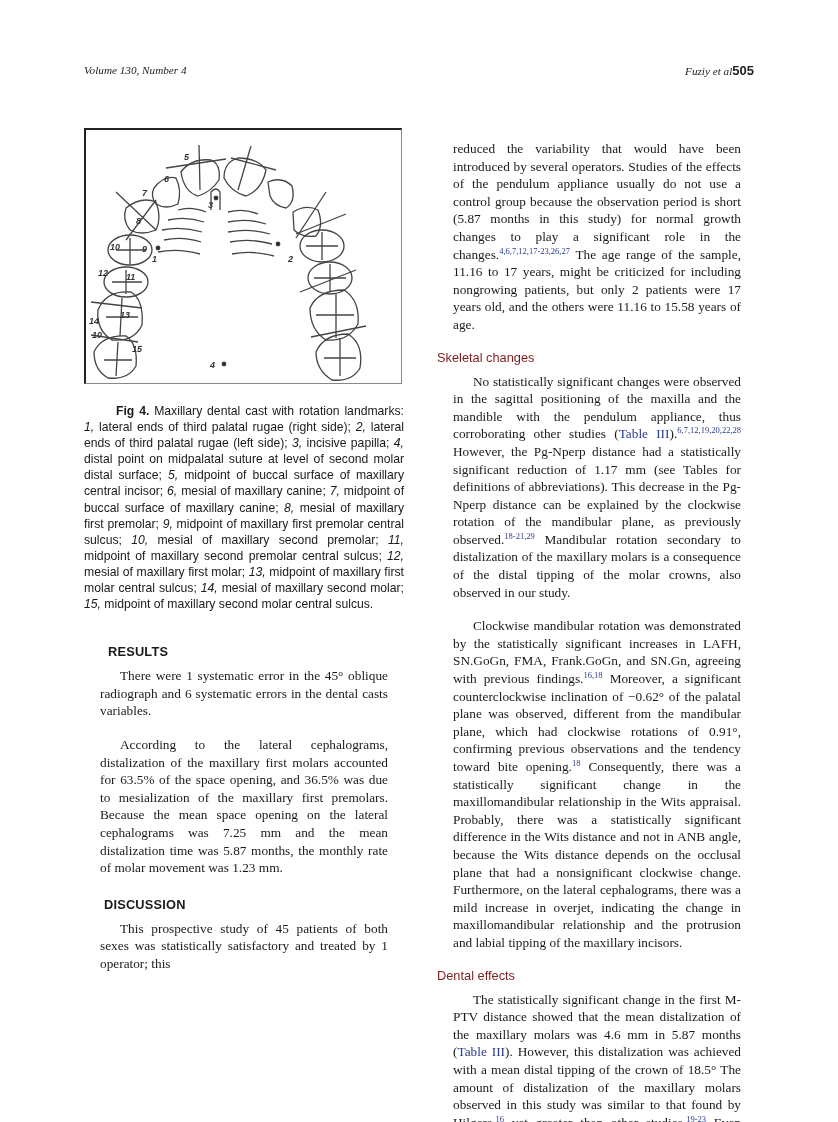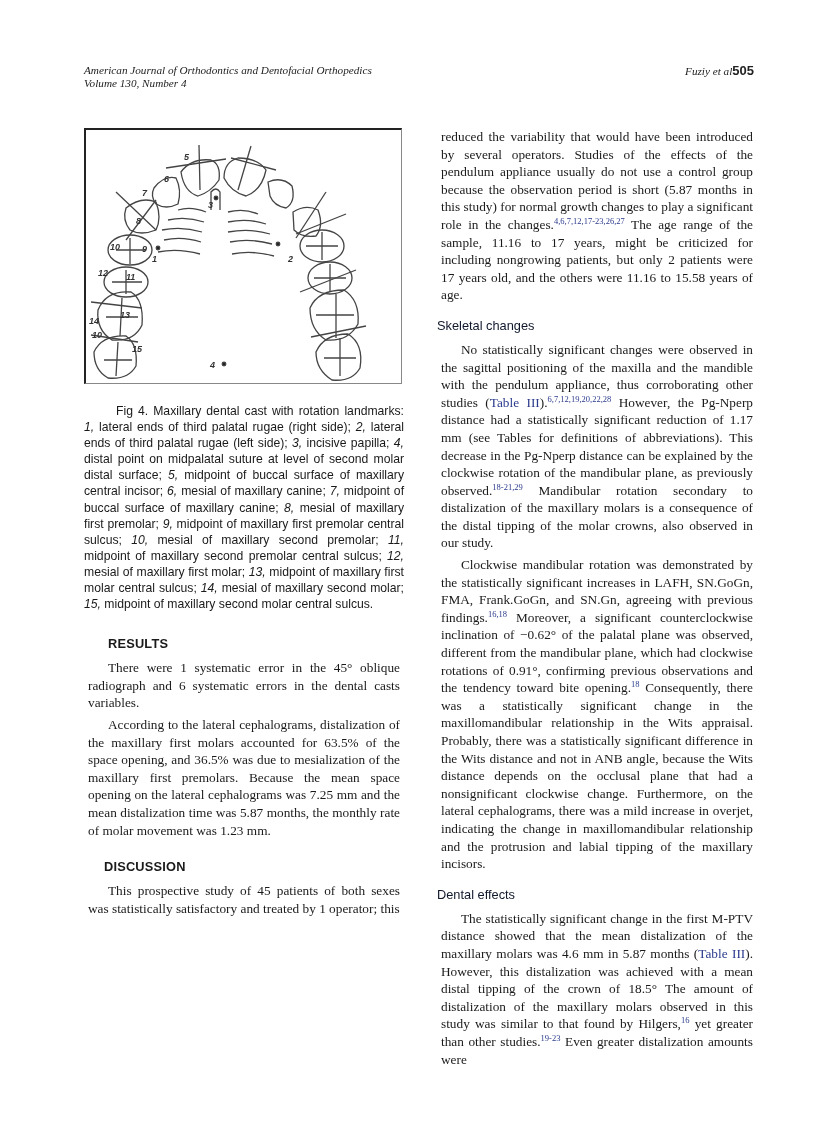--- a/index.html
+++ b/index.html
@@ -6,34 +6,33 @@
   body { width: 838px; height: 1122px; position: relative; overflow: hidden; color: #1a1a1a; }
   .running-head { position: absolute; left: 84px; top: 64px; width: 670px; font-family: "Liberation Serif", serif; font-style: italic; font-size: 11.2px; line-height: 13px; color: #222; }
   .running-head .right { position: absolute; right: 0; top: 0; }
   .running-head .pagenum { font-family: "Liberation Sans", sans-serif; font-style: normal; font-weight: bold; font-size: 13px; margin-left: 0; }
   .col { position: absolute; top: 124px; width: 320px; }
   .col-left { left: 84px; }
   .col-right { left: 437px; }
   .figure-box { width: 318px; height: 256px; border-top: 2px solid #222; border-left: 2px solid #222; border-right: 1px solid #888; border-bottom: 1px solid #888; box-sizing: border-box; margin-top: 4px; background: #fff; position: relative; }
   .figure-box svg { position: absolute; left: 0; top: 0; }
   .caption { font-family: "Liberation Sans", sans-serif; font-size: 12.2px; line-height: 16.1px; text-align: justify; margin-top: 19px; color: #1a1a1a; }
-  .caption .fig-label { font-weight: normal; padding-left: 32px; }
+  .caption .fig-label { font-weight: bold; padding-left: 32px; }
   .caption i { font-style: italic; }
   .sec-head { font-family: "Liberation Sans", sans-serif; font-weight: bold; font-size: 12.8px; letter-spacing: 0.2px; margin: 0; }
-  .sub-head { font-family: "Liberation Sans", sans-serif; font-weight: normal; font-size: 12.8px; margin: 0; color: #0f172a; }
-  p.body { font-family: "Liberation Serif", serif; font-size: 13.3px; line-height: 17.6px; text-align: justify; margin: 4px; text-indent: 20px; }
+  .sub-head { font-family: "Liberation Sans", sans-serif; font-weight: normal; font-size: 12.8px; margin: 0; color: #7f1d1d; }
+  p.body { font-family: "Liberation Serif", serif; font-size: 13.3px; line-height: 17.6px; text-align: justify; margin: 16px; text-indent: 20px; }
   p.body.noindent { text-indent: 0; }
   .link { color: #2a3a8c; font-family: Liberation Serif, serif; }
   sup { font-size: 8.5px; line-height: 0; vertical-align: 5px; color: #2a3a8c; }
 </style>
 </head>
 <body>
 
 <div class="running-head">
-  <div>American Journal of Orthodontics and Dentofacial Orthopedics</div>
   <div>Volume 130, Number 4</div>
   <div class="right">
     <span>Fuziy et al</span><span class="pagenum">505</span>
   </div>
 </div>
 
 <div class="col col-left">
   <div class="figure-box" aria-label="Maxillary dental cast drawing with numbered landmarks 1-15">
     <svg width="316" height="254" viewBox="0 0 316 254" fill="none" stroke="#444" stroke-width="1.3">
 
@@ -129,21 +128,21 @@
     <i>8,</i> <span>mesial of maxillary first premolar;</span>
     <i>9,</i> <span>midpoint of maxillary first premolar central sulcus;</span>
     <i>10,</i> <span>mesial of maxillary second premolar;</span>
     <i>11,</i> <span>midpoint of maxillary second premolar central sulcus;</span>
     <i>12,</i> <span>mesial of maxillary first molar;</span>
     <i>13,</i> <span>midpoint of maxillary first molar central sulcus;</span>
     <i>14,</i> <span>mesial of maxillary second molar;</span>
     <i>15,</i> <span>midpoint of maxillary second molar central sulcus.</span>
   </div>
 
-  <h2 class="sec-head" style="margin-top:24px;padding-left:24px;">RESULTS</h2>
+  <h2 class="sec-head" style="margin-top:32px;padding-left:24px;">RESULTS</h2>
   <p class="body" style="margin-top:8px;">There were 1 systematic error in the 45° oblique radiograph and 6 systematic errors in the dental casts variables.</p>
   <p class="body">According to the lateral cephalograms, distalization of the maxillary first molars accounted for 63.5% of the space opening, and 36.5% was due to mesialization of the maxillary first premolars. Because the mean space opening on the lateral cephalograms was 7.25 mm and the mean distalization time was 5.87 months, the monthly rate of molar movement was 1.23 mm.</p>
 
   <h2 class="sec-head" style="margin-top:20px;padding-left:20px;">DISCUSSION</h2>
   <p class="body" style="margin-top:8px;">This prospective study of 45 patients of both sexes was statistically satisfactory and treated by 1 operator; this</p>
 </div>
 
 <div class="col col-right">
   <p class="body noindent"><span>reduced the variability that would have been introduced by several operators. Studies of the effects of the pendulum appliance usually do not use a control group because the observation period is short (5.87 months in this study) for normal growth changes to play a significant role in the changes.</span><sup>4,6,7,12,17-23,26,27</sup><span> The age range of the sample, 11.16 to 17 years, might be criticized for including nongrowing patients, but only 2 patients were 17 years old, and the others were 11.16 to 15.58 years of age.</span></p>
 

